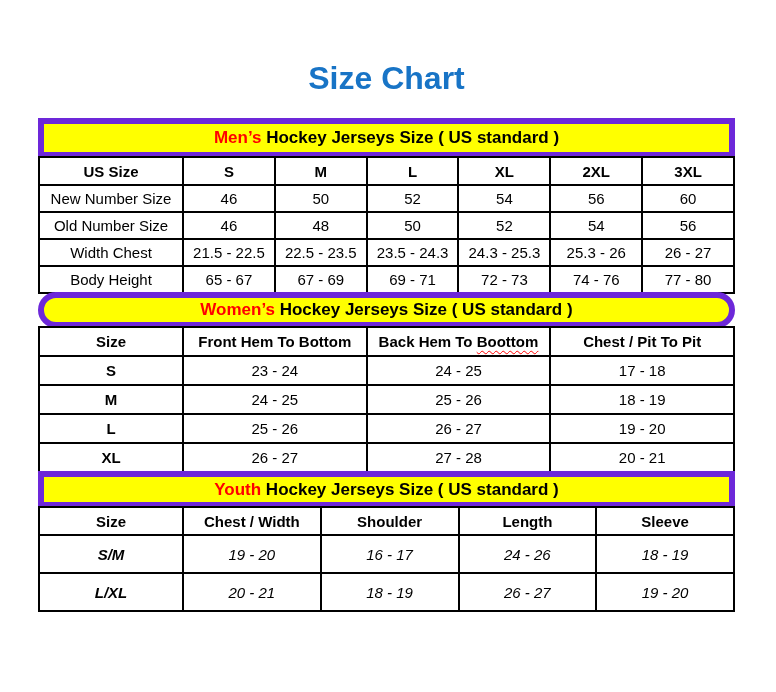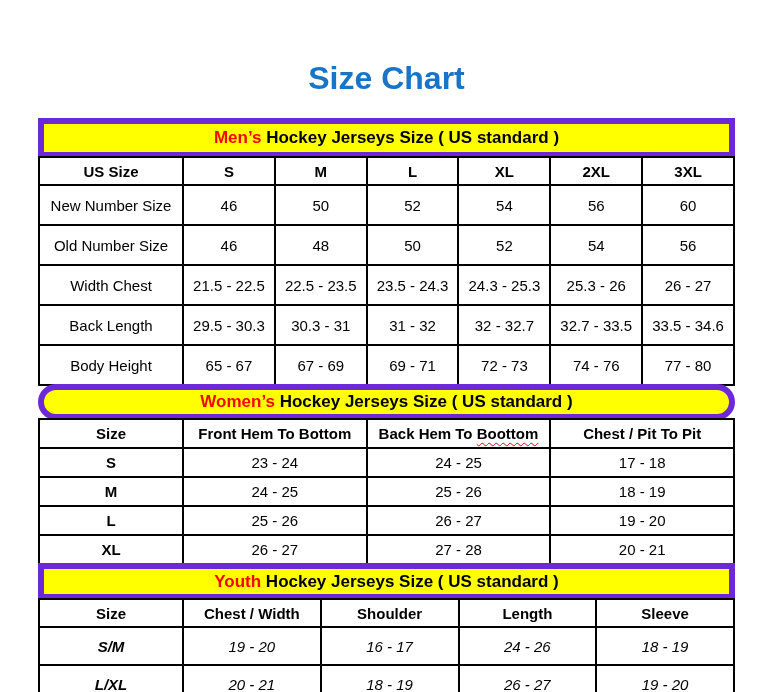--- a/index.html
+++ b/index.html
@@ -54,21 +54,21 @@
     border: 2px solid #000000;
     text-align: center;
     vertical-align: middle;
     font-size: 15px;
     padding: 0 2px;
     overflow: hidden;
   }
   .size-table th { font-weight: bold; }
   .size-table td { font-weight: normal; }
   .t-men   thead tr { height: 28px; }
-  .t-men   tbody tr { height: 40px; }
+  .t-men   tbody tr { height: 27px; }
   .t-women thead tr { height: 29px; }
   .t-women tbody tr { height: 29px; }
   .t-youth thead tr { height: 28px; }
   .t-youth tbody tr { height: 38px; font-style: italic; }
   .t-women tbody td:first-child,
   .t-youth tbody td:first-child { font-weight: bold; }
   .squiggle {
     text-decoration: underline;
     text-decoration-style: wavy;
     text-decoration-color: #FF0000;
@@ -128,29 +128,20 @@
         <tr>
           <td>Width Chest</td>
           <td>21.5 - 22.5</td>
           <td>22.5 - 23.5</td>
           <td>23.5 - 24.3</td>
           <td>24.3 - 25.3</td>
           <td>25.3 - 26</td>
           <td>26 - 27</td>
         </tr>
         <tr>
-          <td>Back Length</td>
-          <td>29.5 - 30.3</td>
-          <td>30.3 - 31</td>
-          <td>31 - 32</td>
-          <td>32 - 32.7</td>
-          <td>32.7 - 33.5</td>
-          <td>33.5 - 34.6</td>
-        </tr>
-        <tr>
           <td>Body Height</td>
           <td>65 - 67</td>
           <td>67 - 69</td>
           <td>69 - 71</td>
           <td>72 - 73</td>
           <td>74 - 76</td>
           <td>77 - 80</td>
         </tr>
       </tbody>
   </table>

